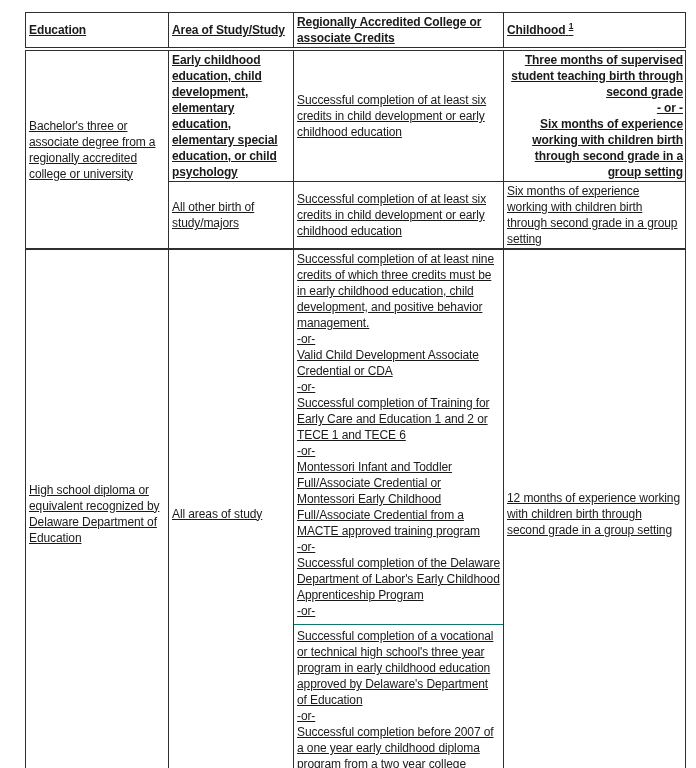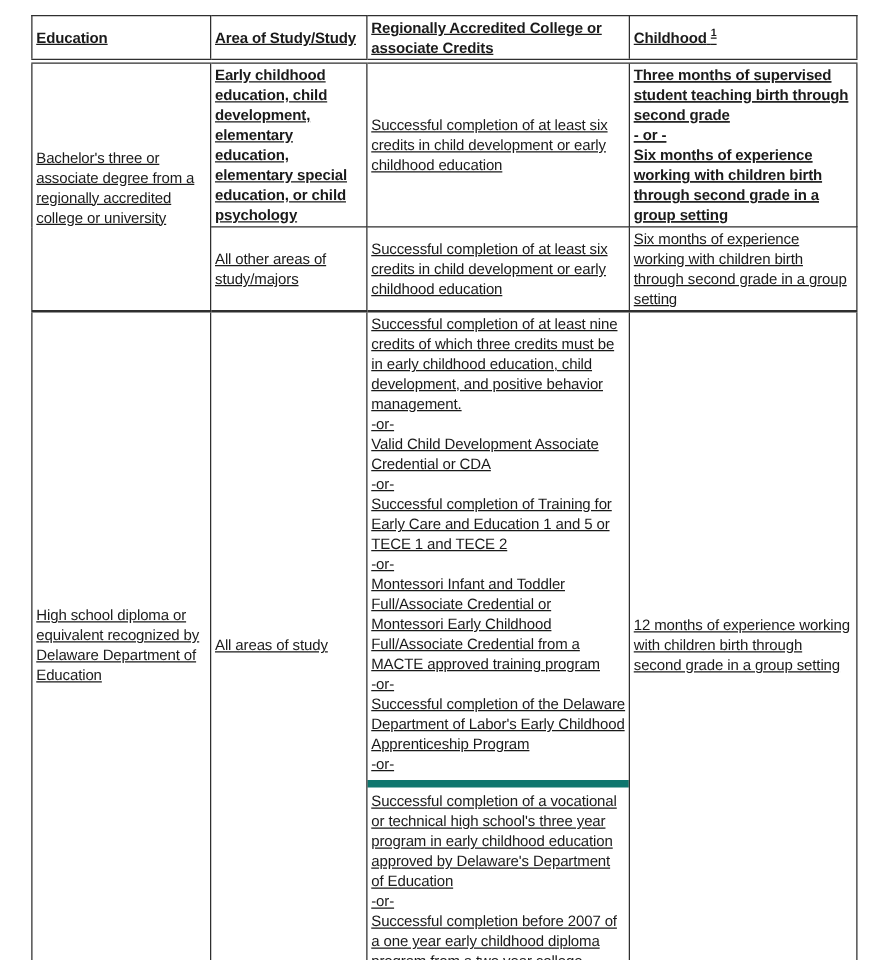--- a/index.html
+++ b/index.html
@@ -22,24 +22,24 @@
   th{font-weight:bold;text-align:left;}
   thead tr{height:32px;}
   thead th{border-bottom:4px double #2f2f2f;}
   tr.row-a1{height:113px;}
   tr.row-a2{height:51px;}
   tr.row-b{height:523px;}
   tr.row-b>td{border-top:2px solid #2f2f2f;}
   td.vtop{vertical-align:top;font-weight:bold;}
   td.credits-cell{vertical-align:top;padding:0;}
   .blk{padding:1px 2px 5px 3px;}
-  .blk-1{border-bottom:6px solid #0f766e;}
+  .blk-1{border-bottom:1px solid #0f766e;}
   .blk-2{padding-top:3px;}
   sup{font-size:8.5px;line-height:0;vertical-align:super;text-decoration:inherit;}
-  .exp-part{text-decoration:inherit;}
+  .exp-part{text-decoration:inherit;text-align:right;}
 </style>
 </head>
 <body>
 
 <div class="sheet">
   <table>
     <colgroup>
       <col style="width:143px">
         <col style="width:125px">
         <col style="width:210px">
@@ -67,34 +67,34 @@
         <td rowspan="2">Bachelor's three or associate degree from a regionally accredited college or university</td>
         <td class="vtop">Early childhood education, child development, elementary education, elementary special education, or child psychology</td>
         <td>Successful completion of at least six credits in child development or early childhood education</td>
         <td class="vtop">
           <div class="exp-part">Three months of supervised student teaching birth through second grade</div>
           <div class="exp-part">- or -</div>
           <div class="exp-part">Six months of experience working with children birth through second grade in a group setting</div>
         </td>
       </tr>
       <tr class="row-a2">
-        <td>All other areas of study/majors</td>
+        <td>All other birth of study/majors</td>
         <td>Successful completion of at least six credits in child development or early childhood education</td>
         <td>Six months of experience working with children birth through second grade in a group setting</td>
       </tr>
       <tr class="row-b">
         <td>High school diploma or equivalent recognized by Delaware Department of Education</td>
         <td>All areas of study</td>
         <td class="credits-cell">
           <div class="blk blk-1">
             <div>Successful completion of at least nine credits of which three credits must be in  early childhood education, child development, and positive behavior management.</div>
             <div>-or-</div>
             <div>Valid Child Development Associate Credential or CDA</div>
             <div>-or-</div>
-            <div>Successful completion of Training for Early Care and Education 1 and 5 or TECE 1 and TECE 2</div>
+            <div>Successful completion of Training for Early Care and Education 1 and 2 or TECE 1 and TECE 6</div>
             <div>-or-</div>
             <div>Montessori Infant and Toddler Full/Associate Credential or Montessori Early Childhood Full/Associate Credential from a MACTE approved training program</div>
             <div>-or-</div>
             <div>Successful completion of the Delaware Department of Labor's Early Childhood Apprenticeship Program</div>
             <div>-or-</div>
           </div>
           <div class="blk blk-2">
             <div>Successful completion of a vocational or technical high school's three year program in early childhood education approved by Delaware's Department of Education</div>
             <div>-or-</div>
             <div>Successful completion before 2007 of a one year early childhood diploma program from a two year college</div>

